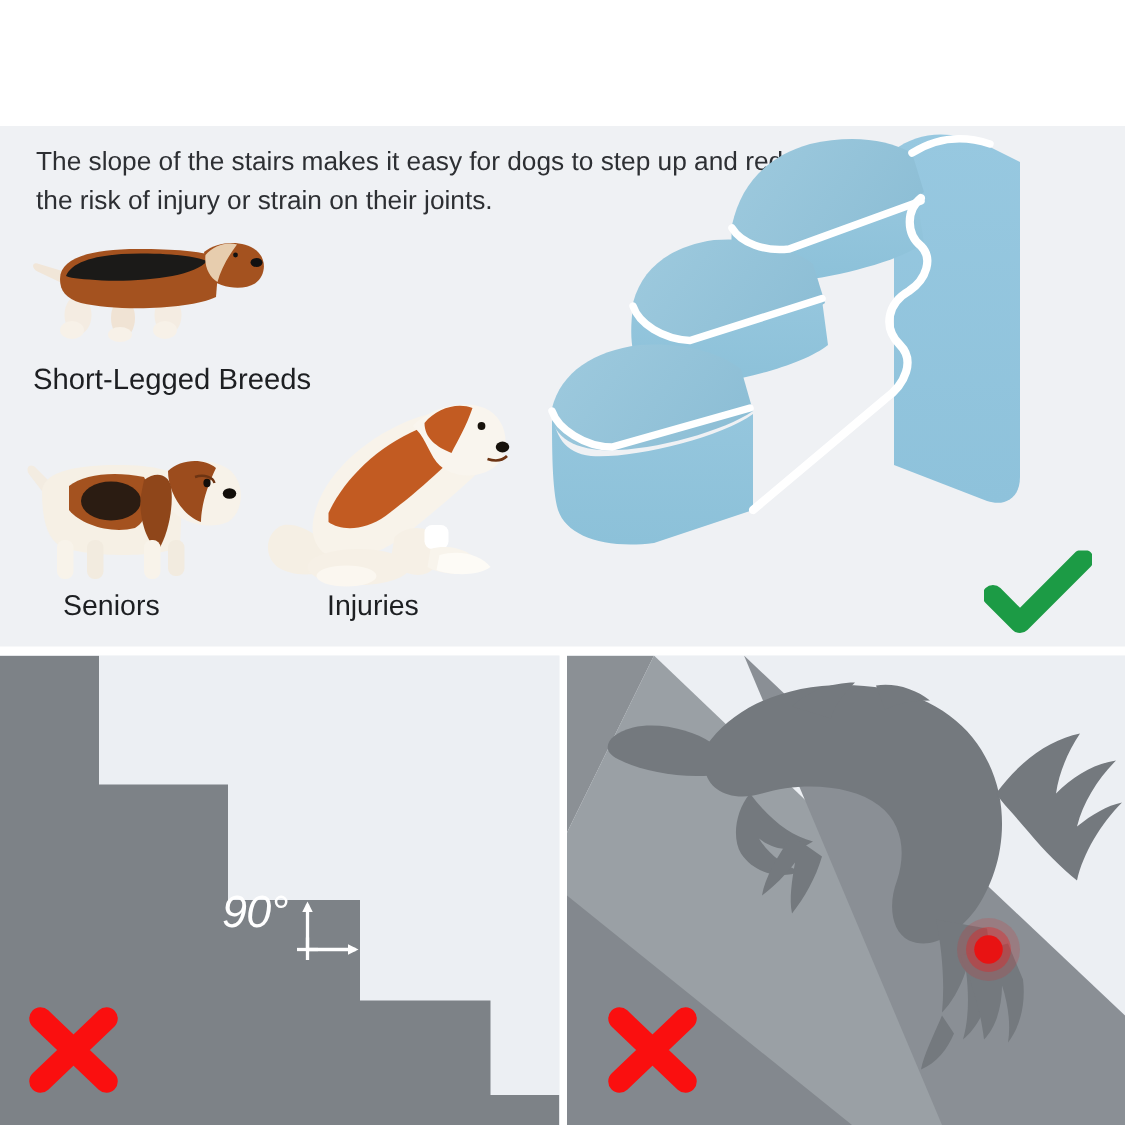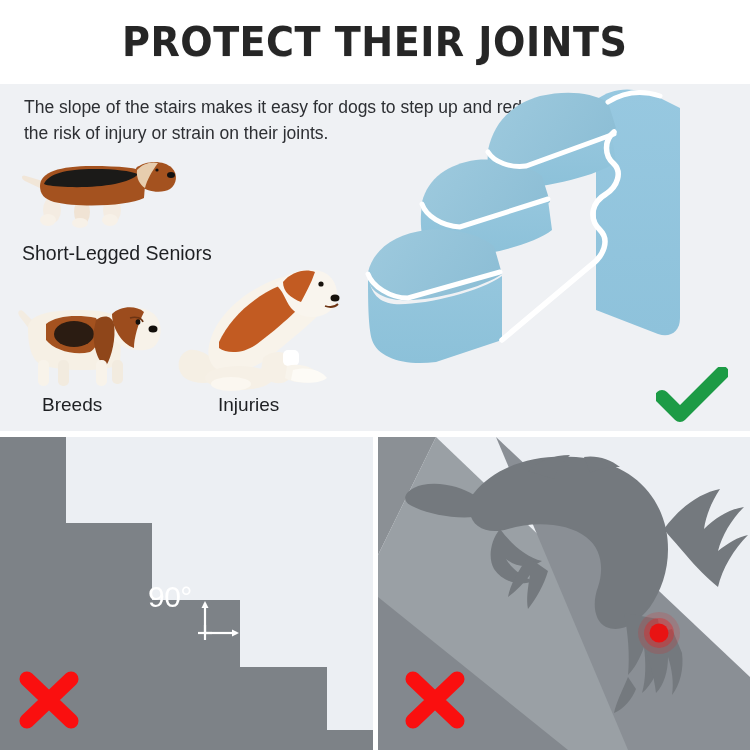--- a/index.html
+++ b/index.html
@@ -78,62 +78,59 @@
     font-size:30px; color:#ffffff;
     font-family:"Liberation Sans", sans-serif;
     letter-spacing:-0.5px;
   }
 </style>
 </head>
 <body>
 
 <div id="page">
 
-  <div class="header">
-    <div class="header-title">PROTECT THEIR JOINTS</div>
-  </div>
 
   <div class="top-panel">
 
     <div class="intro">The slope of the stairs makes it easy for dogs to step up and reduces the risk of injury or strain on their joints.</div>
 
     <svg class="dog-art" id="art-short" viewBox="0 0 160 75">
       <ellipse cx="32" cy="56" rx="9" ry="13" fill="#f4ece2"></ellipse>
       <ellipse cx="62" cy="58" rx="8" ry="13" fill="#f0e3d4"></ellipse>
       <ellipse cx="92" cy="56" rx="9" ry="13" fill="#f4ece2"></ellipse>
       <path d="M6 22 C2 20 0 24 5 27 L24 36 L26 28 Z" fill="#f1e6d8"></path>
       <path d="M20 32 C20 18 40 12 72 12 C100 12 118 14 126 18 L124 44 C108 52 60 54 34 48 C24 45 20 40 20 32 Z" fill="#a4521f"></path>
       <path d="M24 30 C28 20 46 15 74 15 C96 15 110 17 118 20 C110 30 78 34 48 33 C36 32 28 32 24 30 Z" fill="#1b1a18"></path>
       <path d="M116 14 C126 6 144 6 152 14 C158 20 157 30 150 35 C142 40 126 38 119 31 Z" fill="#a4521f"></path>
       <path d="M117 16 C122 10 131 7 138 9 C132 17 127 26 125 34 C120 31 116 24 117 16 Z" fill="#e7cdae"></path>
       <ellipse cx="151" cy="21" rx="4" ry="3" fill="#111"></ellipse>
       <circle cx="137" cy="16" r="1.6" fill="#111"></circle>
       <ellipse cx="28" cy="66" rx="8" ry="6" fill="#f7f1e8"></ellipse>
       <ellipse cx="60" cy="69" rx="8" ry="5" fill="#f7f1e8"></ellipse>
       <ellipse cx="90" cy="66" rx="8" ry="6" fill="#f7f1e8"></ellipse>
     </svg>
-    <div class="dog-label" id="label-short">Short-Legged Seniors</div>
+    <div class="dog-label" id="label-short">Short-Legged Breeds</div>
 
     <svg class="dog-art" id="art-seniors" viewBox="0 0 158 98">
       <path d="M12 18 C8 14 4 18 8 23 L18 36 L24 30 Z" fill="#f3ece1"></path>
       <path d="M16 34 C16 22 34 16 66 16 C92 16 104 20 110 26 L108 70 C96 78 46 78 28 70 C18 64 16 48 16 34 Z" fill="#f6f0e5"></path>
       <path d="M34 30 C44 22 64 20 84 24 C90 34 88 52 78 58 C62 62 42 56 34 46 Z" fill="#a4521f"></path>
       <ellipse cx="62" cy="40" rx="20" ry="13" fill="#2b1c12"></ellipse>
       <path d="M98 22 C108 12 130 10 142 20 C152 30 150 48 140 54 C126 60 106 54 99 42 Z" fill="#f7f2e9"></path>
       <path d="M100 20 C108 12 124 11 132 18 C126 30 122 44 122 54 C110 50 100 34 100 20 Z" fill="#9c4c1d"></path>
       <path d="M84 26 C92 20 100 22 102 30 C104 44 100 62 94 72 C86 70 80 50 82 36 Z" fill="#8f461a"></path>
       <ellipse cx="141" cy="35" rx="4.5" ry="3.5" fill="#120e0a"></ellipse>
       <ellipse cx="126" cy="28" rx="2.4" ry="2.8" fill="#120e0a"></ellipse>
       <path d="M118 24 C124 22 130 24 131 28" stroke="#6d3413" stroke-width="1.6" fill="none"></path>
       <rect x="26" y="66" width="11" height="26" rx="5" fill="#f8f3ea"></rect>
       <rect x="46" y="66" width="11" height="26" rx="5" fill="#f2ebdf"></rect>
       <rect x="84" y="66" width="11" height="26" rx="5" fill="#f8f3ea"></rect>
       <rect x="100" y="66" width="11" height="24" rx="5" fill="#f2ebdf"></rect>
     </svg>
-    <div class="dog-label" id="label-seniors">Breeds</div>
+    <div class="dog-label" id="label-seniors">Seniors</div>
 
     <svg class="dog-art" id="art-injuries" viewBox="0 0 180 130">
       <path d="M14 88 C2 92 0 108 10 116 C22 124 44 122 52 112 C44 100 28 86 14 88 Z" fill="#f5efe4"></path>
       <path d="M36 76 C44 52 70 28 104 16 C124 10 142 12 152 22 L150 46 C140 58 118 76 96 94 C76 110 52 114 40 106 C32 98 32 88 36 76 Z" fill="#f8f3ea"></path>
       <path d="M44 80 C54 58 76 36 104 24 C120 18 134 20 142 26 C130 42 106 64 82 82 C68 92 52 92 44 86 Z" fill="#c25b22"></path>
       <path d="M100 22 C112 10 132 4 148 10 C162 16 166 34 158 46 C148 58 126 58 116 46 C110 38 108 28 100 22 Z" fill="#f9f5ee"></path>
       <path d="M108 20 C116 10 130 6 140 10 C136 22 130 32 126 40 C116 36 108 30 108 20 Z" fill="#c25b22"></path>
       <ellipse cx="160" cy="36" rx="4.5" ry="3.6" fill="#17120c"></ellipse>
       <circle cx="146" cy="22" r="2.6" fill="#17120c"></circle>
       <path d="M150 44 C156 46 160 45 163 42" stroke="#6d3413" stroke-width="1.8" fill="none"></path>
@@ -193,21 +190,21 @@
 
       <g stroke="#ffffff" stroke-width="2.2" fill="none">
         <line x1="205" y1="166" x2="205" y2="196"></line>
         <line x1="205" y1="196" x2="237" y2="196"></line>
         <line x1="198" y1="196" x2="212" y2="196"></line>
         <line x1="205" y1="188" x2="205" y2="203"></line>
       </g>
       <path d="M205 164 L201.5 171 L208.5 171 Z" fill="#ffffff"></path>
       <path d="M239 196 L232 192.5 L232 199.5 Z" fill="#ffffff"></path>
     </svg>
-    <div class="deg-label" style="position:absolute;left:148px;top:143px;">90°</div>
+    <div class="deg-label" style="position:absolute;left:148px;top:155px;font-style:italic;">90°</div>
     <svg class="x-mark" viewBox="0 0 62 60">
       <path d="M9 9 L53 51 M53 9 L9 51" stroke="#fa0f0f" stroke-width="15" stroke-linecap="round"></path>
     </svg>
   </div>
 
   <div class="bottom-right">
     <svg class="panel-svg" viewBox="0 0 372 313" preserveAspectRatio="none">
       <rect x="0" y="0" width="372" height="313" fill="#eceff3"></rect>
 
       <path d="M0 0 L58 0 L0 118 Z" fill="#8b9095"></path>

